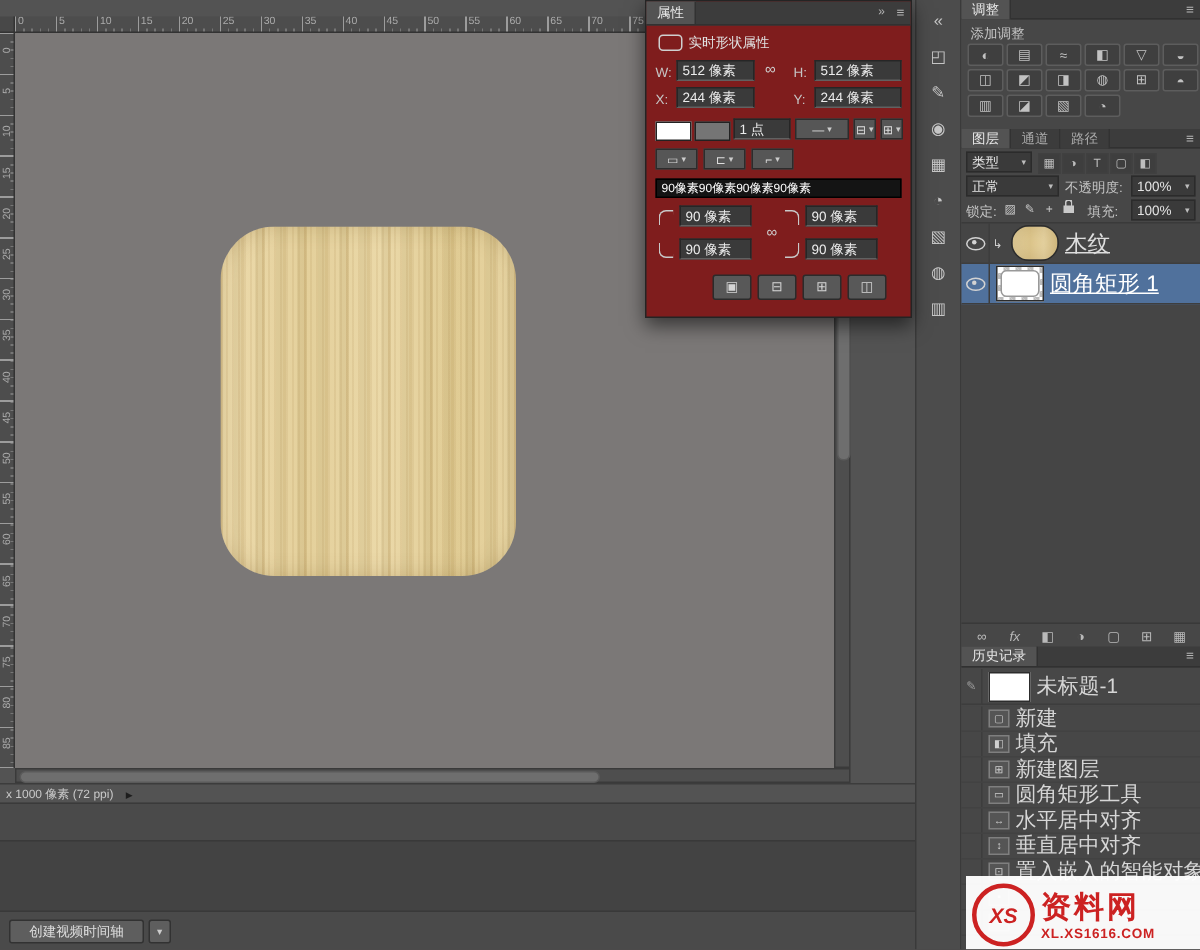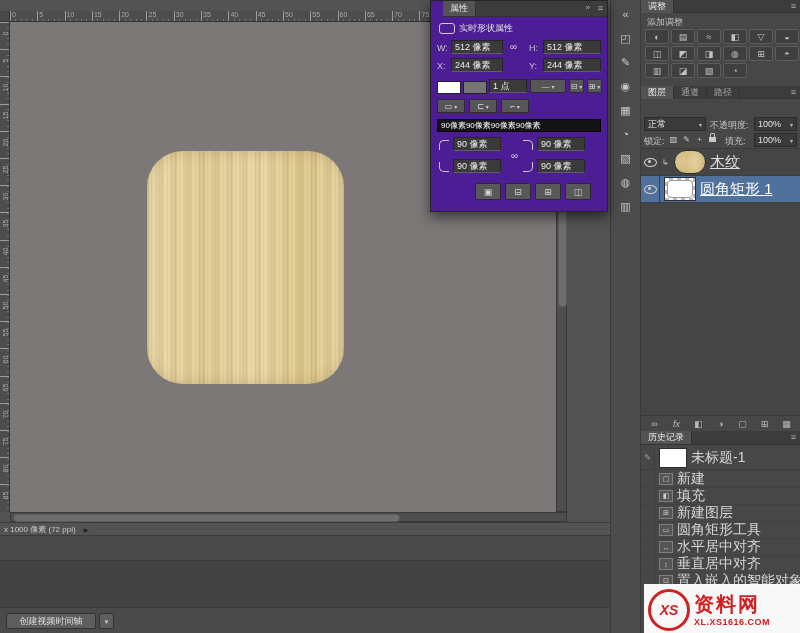--- a/index.html
+++ b/index.html
@@ -96,21 +96,21 @@
         font-style:normal;line-height:16px;}
 
   
   .hrow{height:16px;display:flex;align-items:center;border-bottom:1px solid #424242;}
   .hsrc{width:13px;height:16px;border-right:1px solid #3d3d3d;flex:none;text-align:center;line-height:16px;color:#9e9e9e;font-size:8px;}
   .hico{width:12px;height:10px;border:1px solid #7f7f7f;background:#555;color:#cfcfcf;font-size:7px;
         display:flex;align-items:center;justify-content:center;margin:0 4px;flex:none;}
   .hlabel{color:#d6d6d6;font-size:14px;white-space:nowrap;overflow:hidden;}
 
   
-  .props{background:#4c1d95;border:1px solid #242424;box-shadow:0 5px 12px rgba(0,0,0,.55);z-index:5;padding-left:12px;}
+  .props{background:#7f1d1d;border:1px solid #242424;box-shadow:0 5px 12px rgba(0,0,0,.55);z-index:5;}
   .plab{position:absolute;font-size:9px;color:#c5c5c5;}
   .pfield{position:absolute;height:14px;background:#3a3a3a;border:1px solid #262626;border-bottom-color:#616161;
           color:#ececec;font-size:9px;line-height:12px;padding:0 3px;box-sizing:border-box;white-space:nowrap;}
   .pblack{position:absolute;height:13px;background:#141414;border:1px solid #000;color:#fff;
           font-size:8px;line-height:11px;padding:0 3px;box-sizing:border-box;white-space:nowrap;overflow:hidden;}
   .pdd{height:14px;background:#565656;border:1px solid #2c2c2c;color:#ddd;font-size:8px;display:flex;
        align-items:center;justify-content:center;gap:2px;box-sizing:border-box;}
   .pdd:after{content:'▾';font-size:6px;color:#ccc;}
   .pop{width:24px;height:15px;background:#585858;border:1px solid #2b2b2b;color:#d5d5d5;font-size:9px;
        display:flex;align-items:center;justify-content:center;border-radius:2px;}
@@ -239,20 +239,26 @@
         <span class="adjicon" title="色调分离">▥</span>
         <span class="adjicon" title="阈值">◪</span>
         <span class="adjicon" title="渐变映射">▧</span>
         <span class="adjicon" title="可选颜色">◔</span>
       </div>
 
     <div id="ltabs" class="abs phead" style="left:0;top:86px;height:13px">
       <span class="tab active">图层</span><span class="tab">通道</span><span class="tab">路径</span><span class="pmenu">≡</span>
     </div>
 
+    <div class="abs" style="left:0;top:101px;width:159px;height:15px">
+      <span class="dd" style="position:absolute;left:3px;top:0;width:44px">
+        <span>类型</span>
+      </span>
+      <span id="filtericons" class="abs" style="left:50px;top:1px"><span class="ficon">▦</span><span class="ficon">◑</span><span class="ficon">T</span><span class="ficon">▢</span><span class="ficon">◧</span></span>
+    </div>
 
     <div class="abs" style="left:0;top:117px;width:159px;height:15px">
       <span class="dd" style="position:absolute;left:3px;top:0;width:62px">
         <span>正常</span>
       </span>
       <span class="abs lbl" style="left:69px;top:2px">不透明度:</span>
       <span class="dd" style="position:absolute;left:113px;top:0;width:43px">
         <span>100%</span>
       </span>
     </div>

